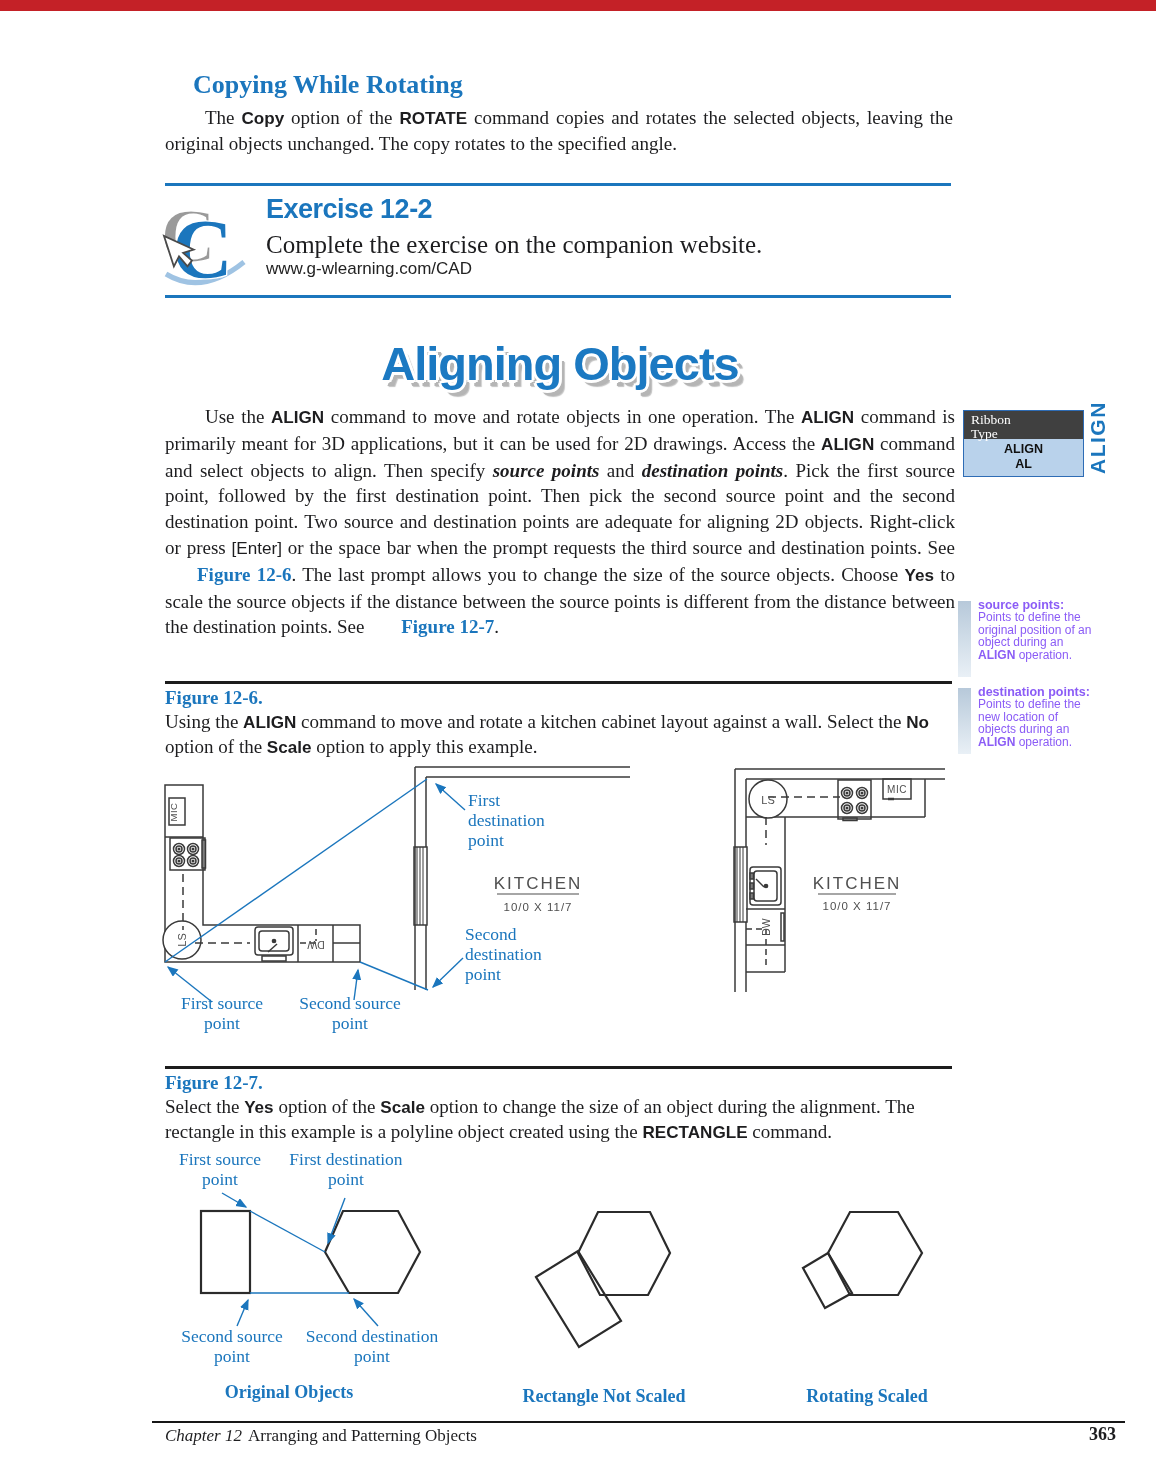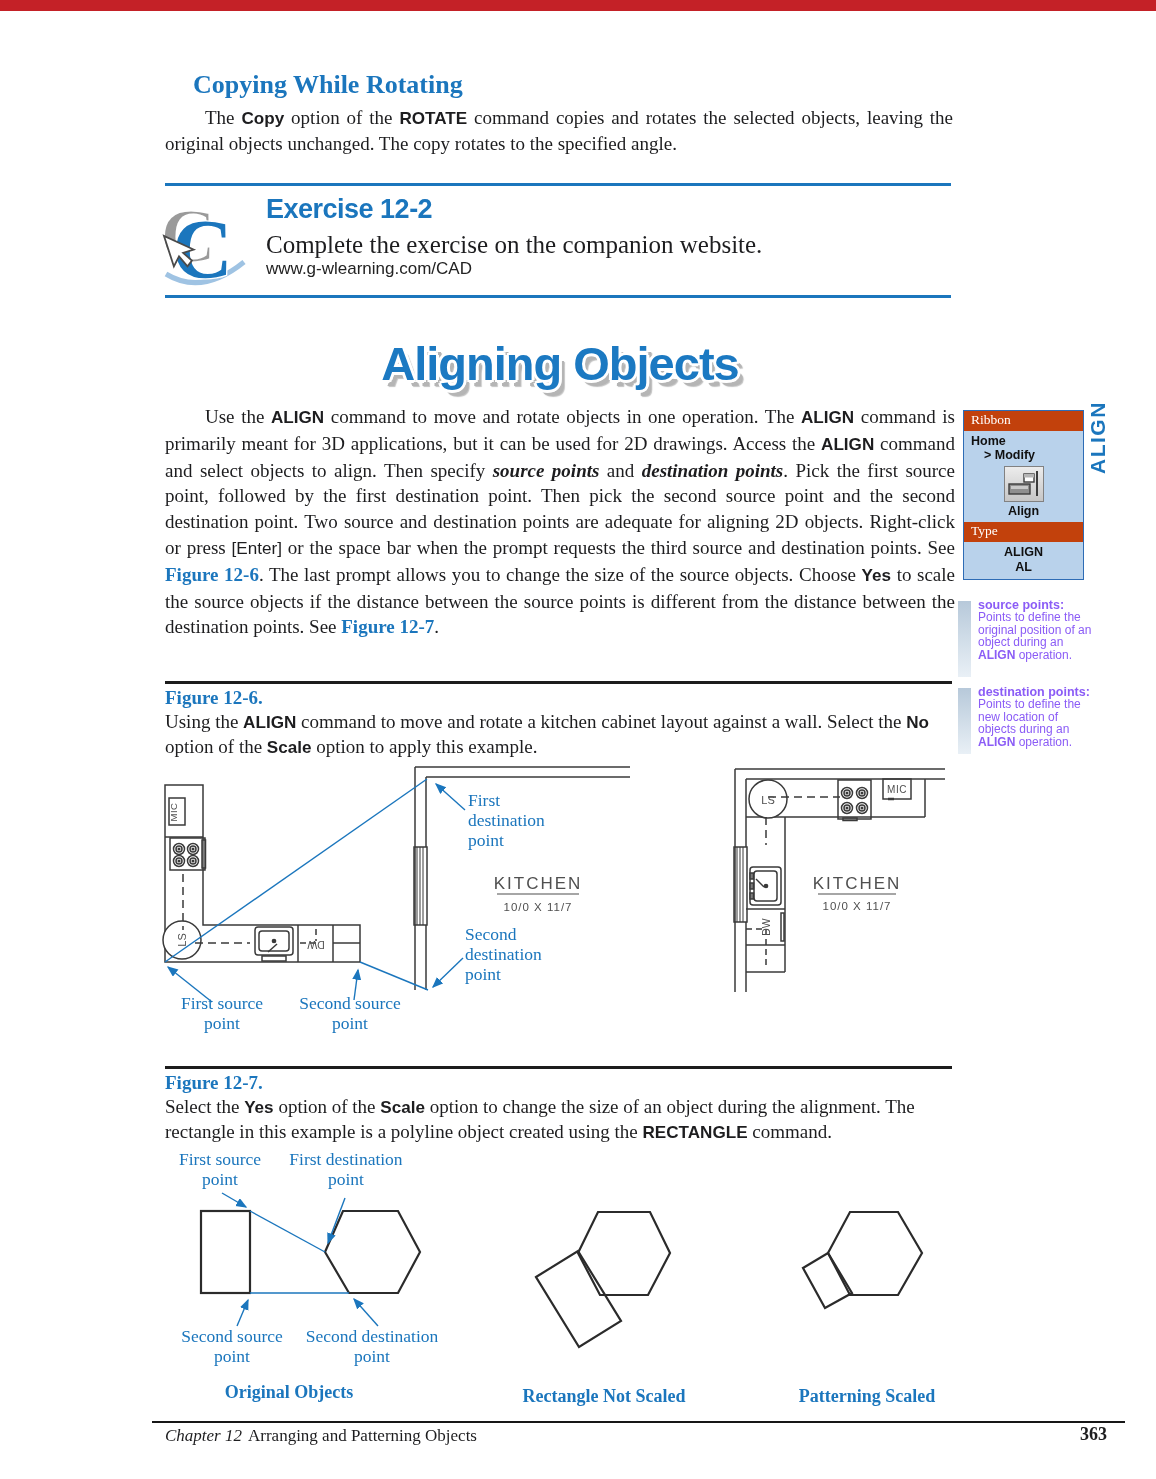--- a/index.html
+++ b/index.html
@@ -15,21 +15,21 @@
   .h-blue {
     font-family:"Liberation Serif", serif; font-weight:bold;
     color:#1b76bd; font-size:26px;margin-left:28px;
   }
   .bodytext { font-size:19px; line-height:24.5px; text-align:justify; }
   .indent { text-indent:40px; }
 
   .seg-b  { font-family:"Liberation Sans", sans-serif; font-weight:bold; font-size:0.9em; }
   .seg-bi { font-weight:bold; font-style:italic; }
   .seg-key{ font-family:"Liberation Sans", sans-serif; font-size:0.9em;margin-top:28px; }
-  .seg-fig{ color:#1b76bd; font-weight:bold; }
+  .seg-fig{ color:#1b76bd; font-weight:bold;margin-left:32px; }
 
   .rule-blue { height:3px; background:#1b76bd; }
   .rule-dark { height:2.5px; background:#1c1c1c; }
 
   .ex-title {
     font-family:"Liberation Sans", sans-serif; font-weight:bold;
     font-size:27px; color:#1b76bd; letter-spacing:-0.5px;
   }
   .ex-line1 { font-size:25px; }
   .ex-url { font-family:"Liberation Sans", sans-serif; font-size:17px; color:#232323; }
@@ -40,22 +40,22 @@
     font-size:47px; letter-spacing:-1px; color:#1b79c2;
     text-shadow:
       -2px -2px 0 #fff, 2px -2px 0 #fff, -2px 2px 0 #fff, 2px 2px 0 #fff,
       -3px 0 0 #fff, 3px 0 0 #fff, 0 3px 0 #fff, 0 -3px 0 #fff,
       5px 6px 0 #b5b5b5, 6px 7px 1px #c2c2c2;
   }
 
   
   .ribbon-box { left:963px; top:410px; width:121px; border:1.5px solid #2e6cb5; background:#b9d2eb; }
   .rb-head {
-    background:#c2410c; color:#fff; font-family:"Liberation Serif", serif;
-    font-size:13.5px; height:20px; line-height:18px; padding-left:7px;
+    background:#404040; color:#fff; font-family:"Liberation Serif", serif;
+    font-size:13.5px; height:14px; line-height:18px; padding-left:7px;
   }
   .rb-sans { font-family:"Liberation Sans", sans-serif; font-weight:bold; font-size:12.5px; color:#101010; }
   .rb-body1 { padding:3px 0 4px 0; }
   .rb-home { padding-left:7px; }
   .rb-modify { padding-left:20px; }
   .icon-btn {
     width:40px; height:36px; margin:4px auto 2px auto;
     background:linear-gradient(#ececec,#c6c6c6);
     border:1.5px solid #818181;
   }
@@ -76,21 +76,21 @@
 
   .fig-label { font-size:19px; font-weight:bold; color:#1b76bd; }
   .fig-caption { width:792px; font-size:19px; line-height:23.5px; }
 
   .callout { position:absolute; font-size:17.5px; line-height:20px; color:#1b76bd; text-align:center; }
   .fig-cap-bold { position:absolute; font-size:18px; font-weight:bold; color:#1b76bd; text-align:center;margin-top:12px; }
 
   .footer-rule { left:152px; top:1421px; width:973px; height:1.6px; background:#161616; }
   .foot-chapter { font-style:italic; font-size:17px; }
   .foot-section { font-size:17px; }
-  .foot-page { font-weight:bold; font-size:18px; text-align:left; }
+  .foot-page { font-weight:bold; font-size:18px; text-align:center; }
 
   svg text { font-family:"Liberation Serif", serif; }
   .svg-callout { fill:#1b76bd; font-size:17.5px; }
   .arch { font-family:"Liberation Sans", sans-serif; fill:#4f4f4f; }
 </style>
 </head>
 <body>
 
 <div class="abs topbar"></div>
 
@@ -112,34 +112,20 @@
 <div class="abs rule-blue" style="left:165px; top:295px; width:786px;"></div>
 
 <div class="abs big-title" style="left:165px; top:336px;">Aligning Objects</div>
 
 <p class="abs bodytext indent" style="left:165px; top:404px; width:790px; line-height:25.8px;"><span>Use the </span><span class="seg-b">ALIGN</span><span> command to move and rotate objects in one operation. The </span><span class="seg-b">ALIGN</span><span> command is primarily meant for 3D applications, but it can be used for 2D drawings. Access the </span><span class="seg-b">ALIGN</span><span> command and select objects to align. Then specify </span><span class="seg-bi">source points</span><span> and </span><span class="seg-bi">destination points</span><span>. Pick the first source point, followed by the first destination point. Then pick the second source point and the second destination point. Two source and destination points are adequate for aligning 2D objects. Right-click or press </span><span class="seg-key">[Enter]</span><span> or the space bar when the prompt requests the third source and destination points. See </span><span class="seg-fig">Figure 12-6</span><span>. The last prompt allows you to change the size of the source objects. Choose </span><span class="seg-b">Yes</span><span> to scale the source objects if the distance between the source points is different from the distance between the destination points. See </span><span class="seg-fig">Figure 12-7</span><span>.</span></p>
 
 <div class="abs vtab">ALIGN</div>
 
 <div class="abs ribbon-box">
   <div class="rb-head">Ribbon</div>
-  <div class="rb-body1">
-    <div class="rb-sans rb-home">Home</div>
-    <div class="rb-sans rb-modify">&gt; Modify</div>
-    <div class="icon-btn">
-      <svg width="37" height="33" viewBox="0 0 37 33">
-        <rect x="4" y="17" width="21" height="10" fill="#8f8f8f" stroke="#3c3c3c" stroke-width="1.4"></rect>
-        <rect x="6" y="19" width="17" height="3" fill="#c9c9c9"></rect>
-        <rect x="19" y="7" width="10" height="8" fill="#ffffff" stroke="#3c3c3c" stroke-width="1.4"></rect>
-        <rect x="19" y="7" width="10" height="3.5" fill="#b5b5b5"></rect>
-        <line x1="32" y1="4" x2="32" y2="29" stroke="#3c3c3c" stroke-width="2"></line>
-      </svg>
-    </div>
-    <div class="rb-sans rb-align">Align</div>
-  </div>
   <div class="rb-head">Type</div>
   <div class="rb-type-body">
     <div class="rb-sans">ALIGN</div>
     <div class="rb-sans">AL</div>
   </div>
 </div>
 
 <div class="abs def-bar" style="left:958px; top:601px; height:76px;"></div>
 <div class="abs def-text" style="left:978px; top:599px;">
   <div class="def-term">source points:</div>
@@ -351,18 +337,18 @@
 <div class="callout" style="left:167px; top:1326px; width:130px;">
   <div>Second source</div>
     <div>point</div>
 </div>
 <div class="callout" style="left:297px; top:1326px; width:150px;">
   <div>Second destination</div>
     <div>point</div>
 </div>
 <div class="fig-cap-bold" style="left:204px; top:1370px; width:170px;">Original Objects</div>
 <div class="fig-cap-bold" style="left:504px; top:1374px; width:200px;">Rectangle Not Scaled</div>
-<div class="fig-cap-bold" style="left:767px; top:1374px; width:200px;">Patterning Scaled</div>
+<div class="fig-cap-bold" style="left:767px; top:1374px; width:200px;">Rotating Scaled</div>
 
 <div class="abs footer-rule"></div>
 <div class="abs foot-chapter" style="left:165px; top:1426px;">Chapter 12</div>
 <div class="abs foot-section" style="left:248px; top:1426px;">Arranging and Patterning Objects</div>
 <div class="abs foot-page" style="left:1080px; top:1424px; width:45px;">363</div>
 
 </body></html>

